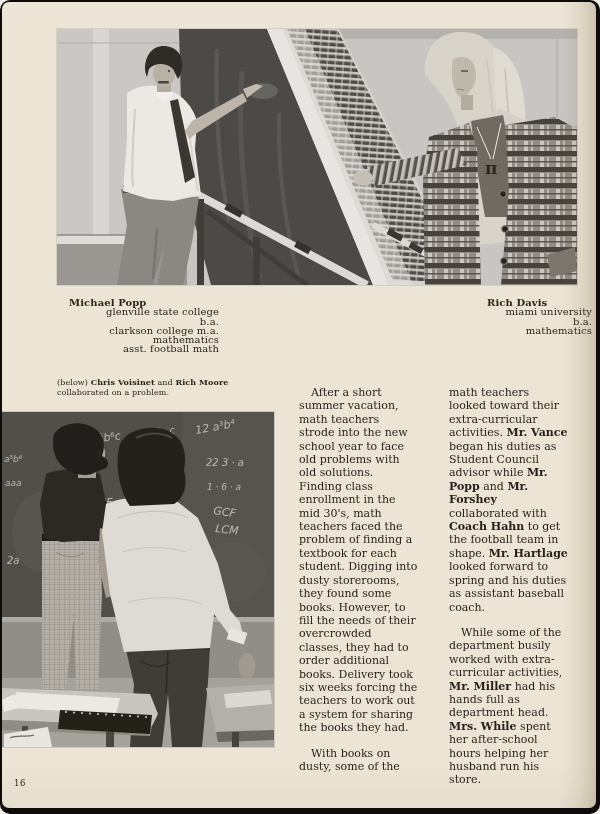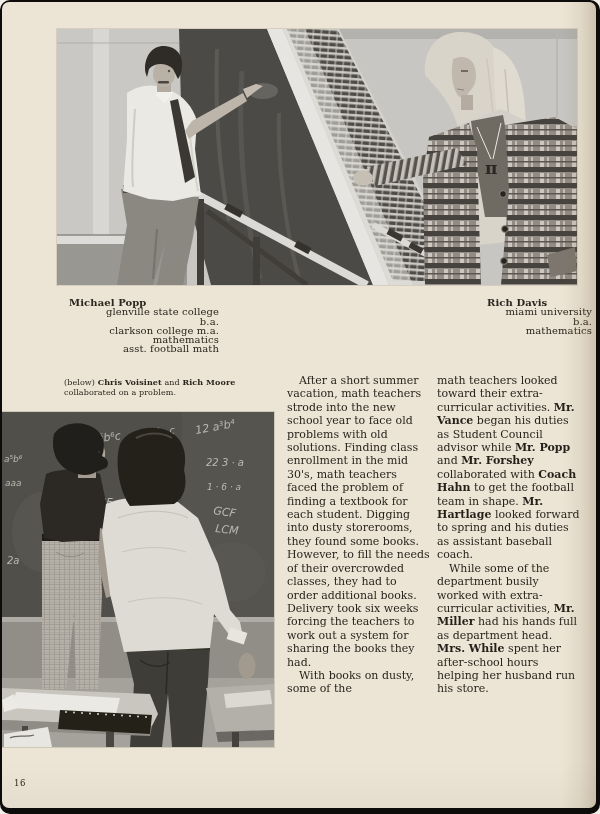--- a/index.html
+++ b/index.html
@@ -12,26 +12,26 @@
     background:linear-gradient(to bottom, rgba(110,90,60,0) 0%, rgba(110,90,60,0.06) 100%);pointer-events:none;}
   .photo{position:absolute;overflow:hidden;background:#c7c6c2;}
   .photo svg{display:block;}
   .photo-top{left:55px;top:27px;width:520px;height:256px;box-shadow:0 0 0 1px rgba(60,50,35,0.12);}
   .photo-bottom{left:0px;top:410px;width:272px;height:335px;background:#514f4a;box-shadow:0 0 0 1px rgba(40,35,25,0.15);}
   .caption{position:absolute;color:#2b251d;font-size:10px;line-height:9.3px;letter-spacing:0.1px;}
   .caption .cap-name{font-weight:bold;display:block;}
   .cap-line{display:block;text-align:right;}
   .caption-left{left:67px;top:296px;width:150px;}
   .caption-right{left:485px;top:296px;width:105px;}
-  .caption-below{left:62px;top:375px;width:219px;font-size:8px;line-height:10px;}
+  .caption-below{left:55px;top:375px;width:219px;font-size:8px;line-height:10px;}
   .caption-below b{font-weight:bold;}
   .article-col{position:absolute;top:372px;width:143px;color:#241f18;font-size:11px;line-height:13.4px;text-align:left;}
   .col-1{left:285px;}
   .col-2{left:435px;}
-  .para{margin:0;}
+  .para{margin:12px;}
   .para.indent{text-indent:12px;}
   .para b{font-weight:bold;}
   .page-number{position:absolute;left:12px;top:776px;font-size:8.5px;color:#2b251d;letter-spacing:0.5px;}
   text.chalk{font-family:"DejaVu Sans",sans-serif;font-style:italic;fill:#c9ccc3;opacity:0.85;}
 </style>
 </head>
 <body>
 
 <div class="scan">
   <div class="page">

